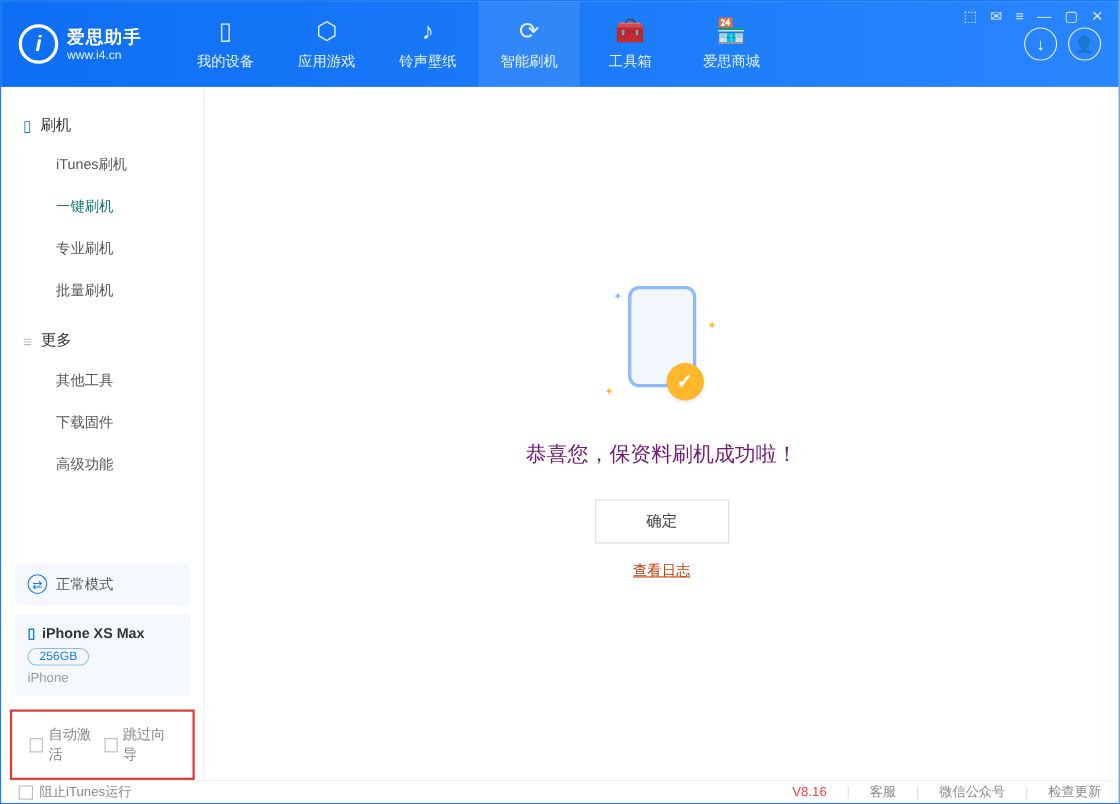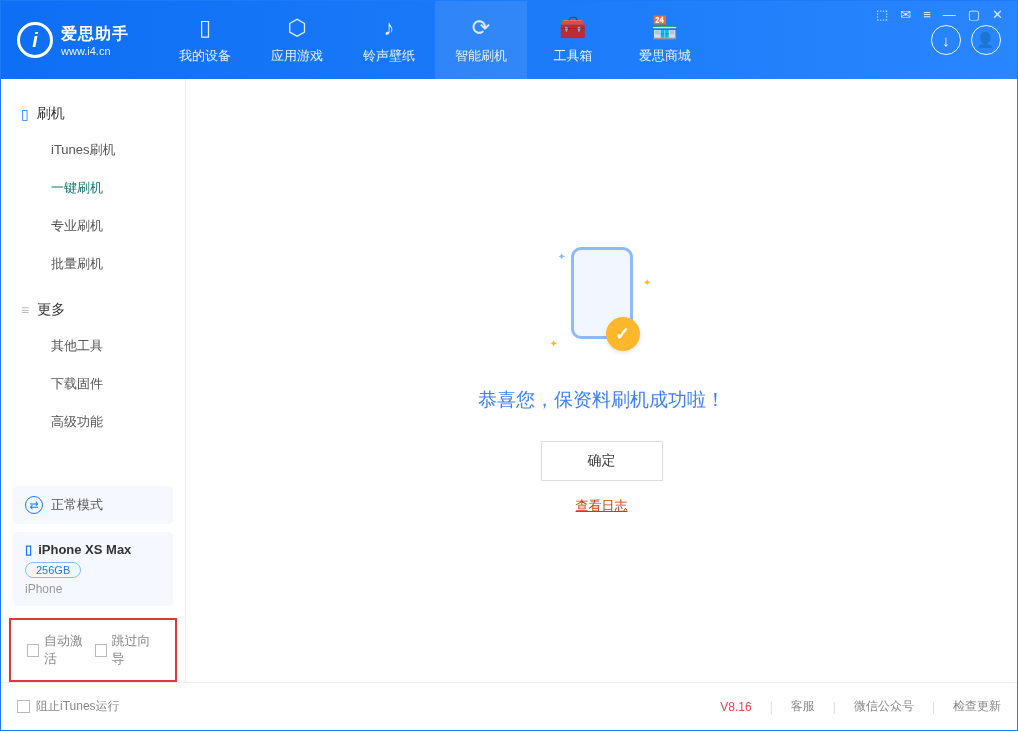--- a/index.html
+++ b/index.html
@@ -96,29 +96,29 @@
   width:62px;height:92px;border:3px solid #8db9ff;border-radius:10px;
   margin:0 auto;background:#f2f7ff;
 }
 .phone-illust .chk-circle{
   position:absolute;bottom:6px;right:22px;width:34px;height:34px;
   background:#ffb72b;border-radius:50%;display:flex;align-items:center;
   justify-content:center;color:#fff;font-size:18px;font-weight:bold;
   box-shadow:0 2px 4px rgba(0,0,0,.1);
 }
 .phone-illust .spark{position:absolute;font-size:10px;color:#8db9ff;}
-.msg{font-size:19px;color:#3b82f6;margin-bottom:28px;}
+.msg{font-size:19px;color:#701a75;margin-bottom:28px;}
 .ok-btn{
   padding:10px 46px;border:1px solid #ddd;background:#fff;font-size:14px;
   color:#444;cursor:pointer;margin-bottom:16px;
 }
 .loglink{font-size:13px;color:#c2410c;text-decoration:underline;cursor:pointer;}
 .footer{
-  height:48px;border-top:1px solid #eee;display:flex;align-items:center;
-  padding:0 16px;font-size:12px;color:#888;
+  height:21px;border-top:1px solid #eee;display:flex;align-items:center;
+  padding:0 16px;font-size:12px;color:#888;border-radius:17px;
 }
 .footer .fl{display:flex;align-items:center;gap:6px;}
 .footer .fr{margin-left:auto;display:flex;align-items:center;gap:18px;}
 .footer .ver{color:#ef4444;}
 .footer .divider{color:#ddd;}
 </style>
 </head>
 <body>
 
 <div class="window">

